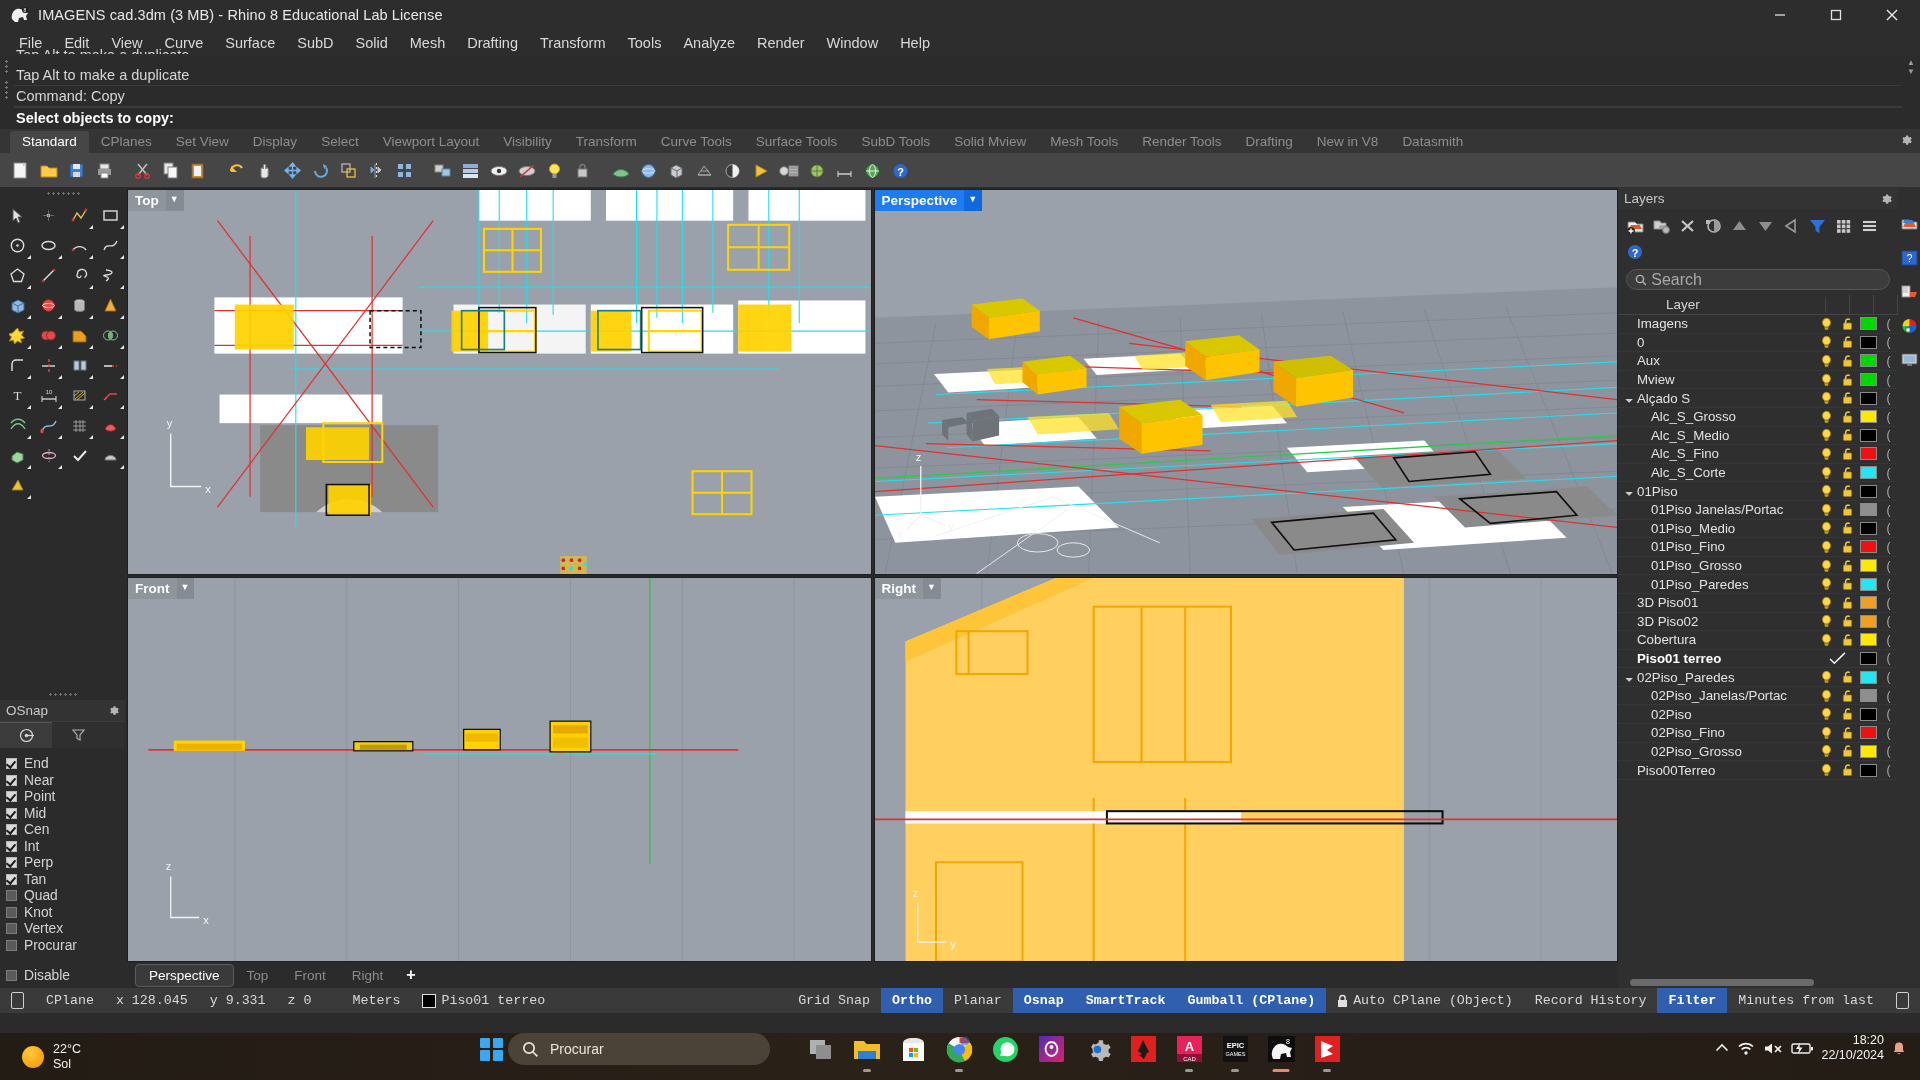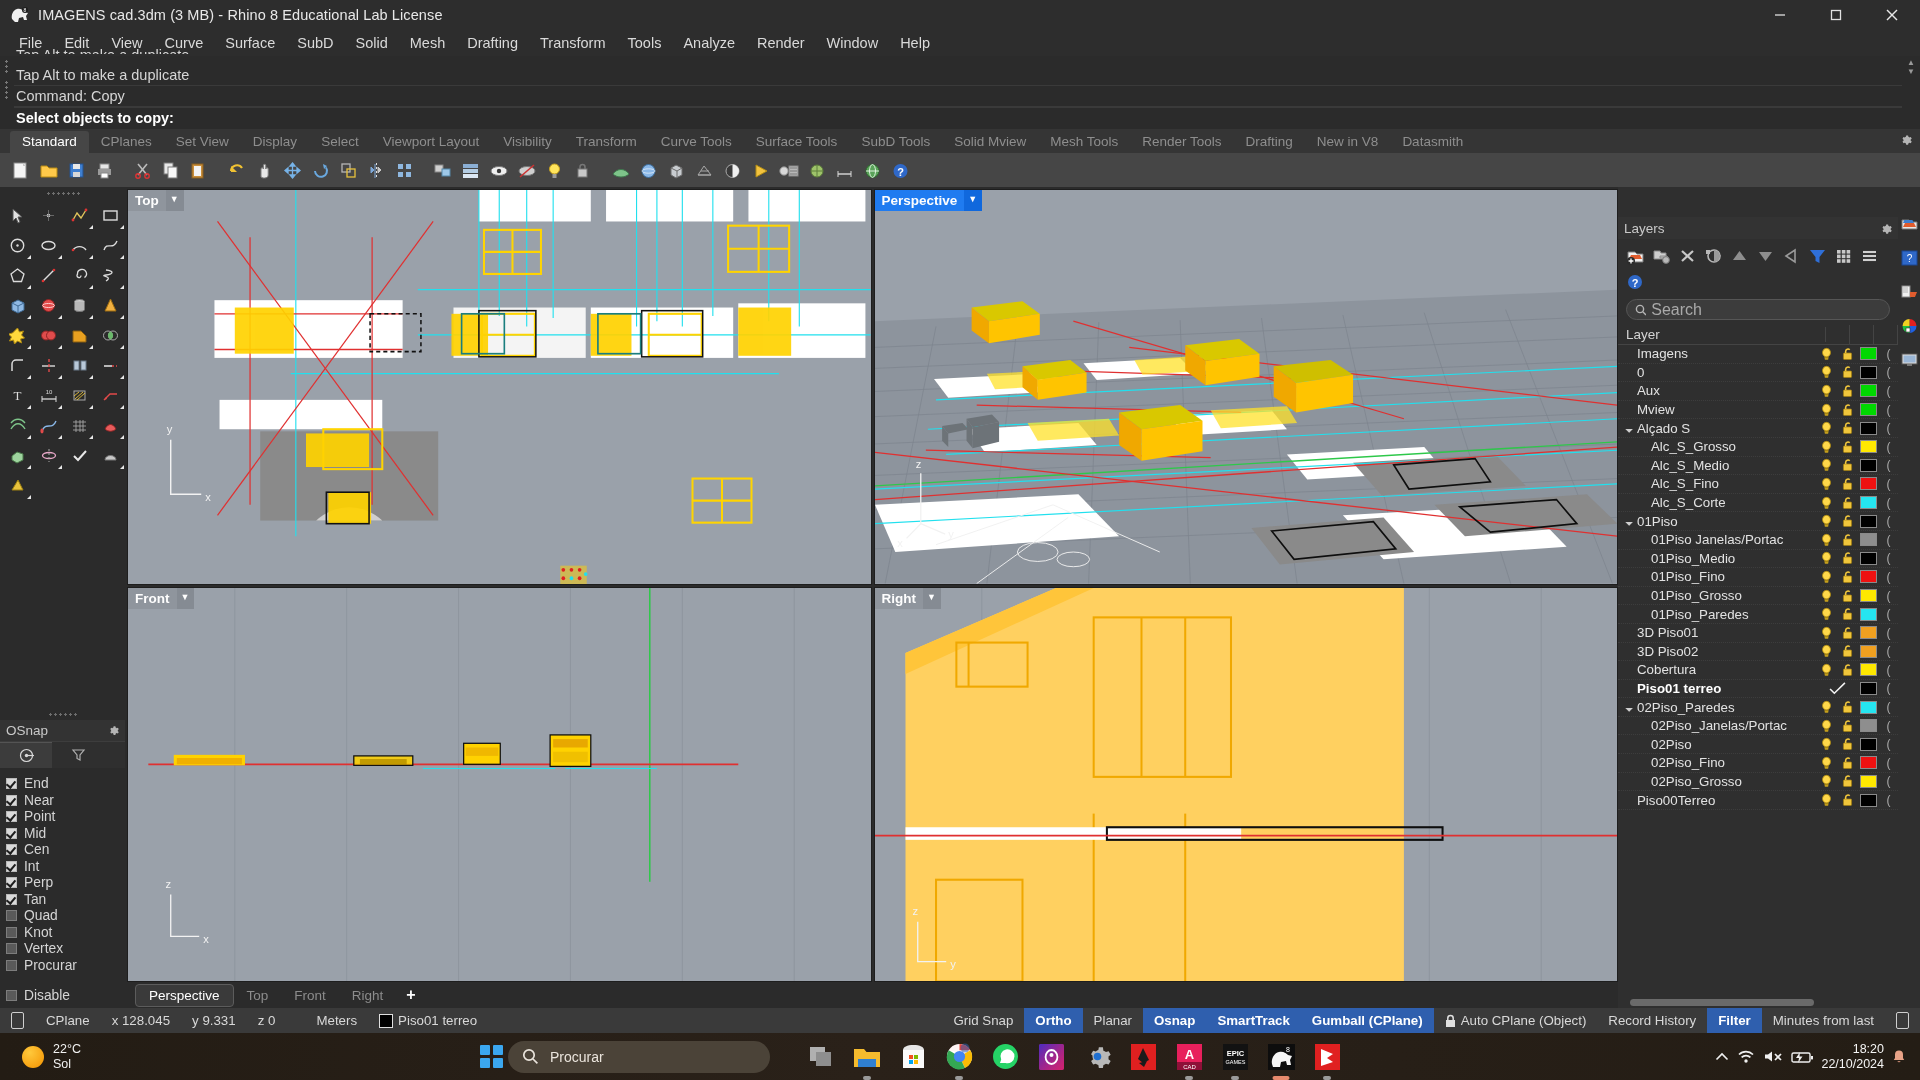--- a/index.html
+++ b/index.html
@@ -99,31 +99,31 @@
   
   .viewtabs { height:26px; background:#2b2b2b; display:flex; align-items:center; padding-left:10px; flex:0 0 26px; }
   .vtab { padding:3px 13px; font-size:13.5px; color:#8c8c8c; }
   .vtab.active { color:#ffffff; border:1px solid #5c5c5c; border-radius:4px; background:#3a3a3a; }
   .vtab.plus { color:#ffffff; font-size:16px; font-weight:bold; padding:0 10px; }
 
   
   .rightcol { width:302px; flex:0 0 302px; background:#2f2f2f; display:flex; }
   .lyr { flex:1; display:flex; flex-direction:column; min-width:0; }
   .lyr-hdr { height:22px; background:#333333; display:flex; align-items:center; padding:10px 6px;
-      font-size:13.5px; color:#c9c9c9;margin-top:30px; }
+      font-size:13.5px; color:#c9c9c9; }
   .lyr-hdr .gear { margin-left:auto; }
   .lyr-tools { background:#2f2f2f; padding:5px 4px 2px 6px; display:flex; flex-wrap:wrap; gap:3px; }
   .lt { width:23px; height:23px; display:flex; align-items:center; justify-content:center; border-radius:2px; }
   .lyr-search { margin:4px 8px 5px 8px; height:21px; background:#3c3c3c; border:1px solid #565656;
       border-radius:11px; display:flex; align-items:center; padding:0 8px; gap:5px; }
   .lyr-search input { background:transparent; border:none; outline:none; color:#b9b9b9; font-size:16px;
       font-family:"Liberation Sans",sans-serif; width:100%; }
   .lyr-search input::placeholder{ color:#a9a9a9; }
   .lyr-colhdr { height:20px; background:#2f2f2f; display:flex; align-items:center; font-size:13.5px; color:#d4d4d4;
-      border-bottom:1px solid #444; }
+      border-bottom:1px solid #444;padding-left:40px; }
   .lyr-colhdr .c1 { flex:1; padding-left:8px; border-right:1px solid #444; }
   .lyr-colhdr .cn { width:24px; border-right:1px solid #444; height:20px;}
   .lyr-rows { flex:1; overflow:hidden; }
   .lrow { height:18.6px; display:flex; align-items:center; border-bottom:1px dotted #3d3d3d; font-size:13.3px; color:#e2e2e2; }
   .lrow .nmcell { flex:1; display:flex; align-items:center; gap:3px; min-width:0; overflow:hidden; white-space:nowrap; }
   .lrow .nmtxt { overflow:hidden; text-overflow:clip; }
   .lrow.d0 .nmcell { padding-left:8px; }
   .lrow.d1 .nmcell { padding-left:22px; }
   .lrow.cur .nmtxt { font-weight:bold; color:#ffffff; }
   .caret { width:8px; flex:0 0 8px; font-size:8px; color:#cfcfcf; }
@@ -131,28 +131,28 @@
   .swatch { width:17px; height:13px; border:1px solid #8a8a8a; }
   .matcell { width:19px; flex:0 0 19px; display:flex; align-items:center; justify-content:center; color:#aaa; font-size:12px;}
   .lyr-scroll { height:12px; background:#2f2f2f; display:flex; align-items:center; padding:0 12px; }
   .lyr-scroll .bar { height:7px; background:#6a6a6a; border-radius:4px; width:72%; }
   .sidebar-strip { width:22px; flex:0 0 22px; background:#2f2f2f; display:flex; flex-direction:column;
       align-items:center; padding-top:28px; gap:16px; }
   .ss { width:18px; height:18px; display:flex; align-items:center; justify-content:center; }
 
   
   .statusbar { height:25px; background:#3a3a3a; display:flex; align-items:center; flex:0 0 25px; font-size:13.3px; color:#d8d8d8; }
-  .sb { padding:0 11px; height:25px; display:flex; align-items:center; gap:5px; }
+  .sb { padding:0 11px; height:25px; display:flex; align-items:center; gap:5px;font-family:Liberation Mono, monospace; }
   .sb.on { background:#2f5fae; color:#fff; font-weight:bold; }
   .sb-icon { width:13px; height:17px; border:1.6px solid #cfcfcf; border-radius:2px; }
   .sb-swatch { width:14px; height:14px; background:#000; border:1.6px solid #e0e0e0; }
 
   
-  .taskbar { height:47px; flex:0 0 47px; display:flex; align-items:center; position:relative;
-      background:linear-gradient(90deg,#231c14 0%, #2a2119 45%, #241d15 100%); }
+  .taskbar { height:47px; flex:0 0 47px; display:flex; position:relative;
+      background:linear-gradient(90deg,#231c14 0%, #2a2119 45%, #241d15 100%);margin-top:20px; }
   .tb-weather { display:flex; align-items:center; gap:9px; padding-left:22px; }
   .wsun { width:22px; height:22px; border-radius:50%;
       background:radial-gradient(circle at 35% 30%, #ffc93c, #f39200); }
   .wtxt { font-size:12.5px; color:#f2f2f2; line-height:15px; }
   .tb-center { position:absolute; left:480px; display:flex; align-items:center; gap:5px; }
   .winlogo { width:23px; height:23px; display:grid; grid-template-columns:1fr 1fr; grid-template-rows:1fr 1fr; gap:2.5px; }
   .winlogo i { background:#3ba7ef; border-radius:1px; }
   .searchpill { width:262px; height:32px; background:#4b4338; border-radius:17px; display:flex;
       align-items:center; padding:0 14px; gap:11px; }
   .searchpill span { font-size:14px; color:#eae4dc; }

